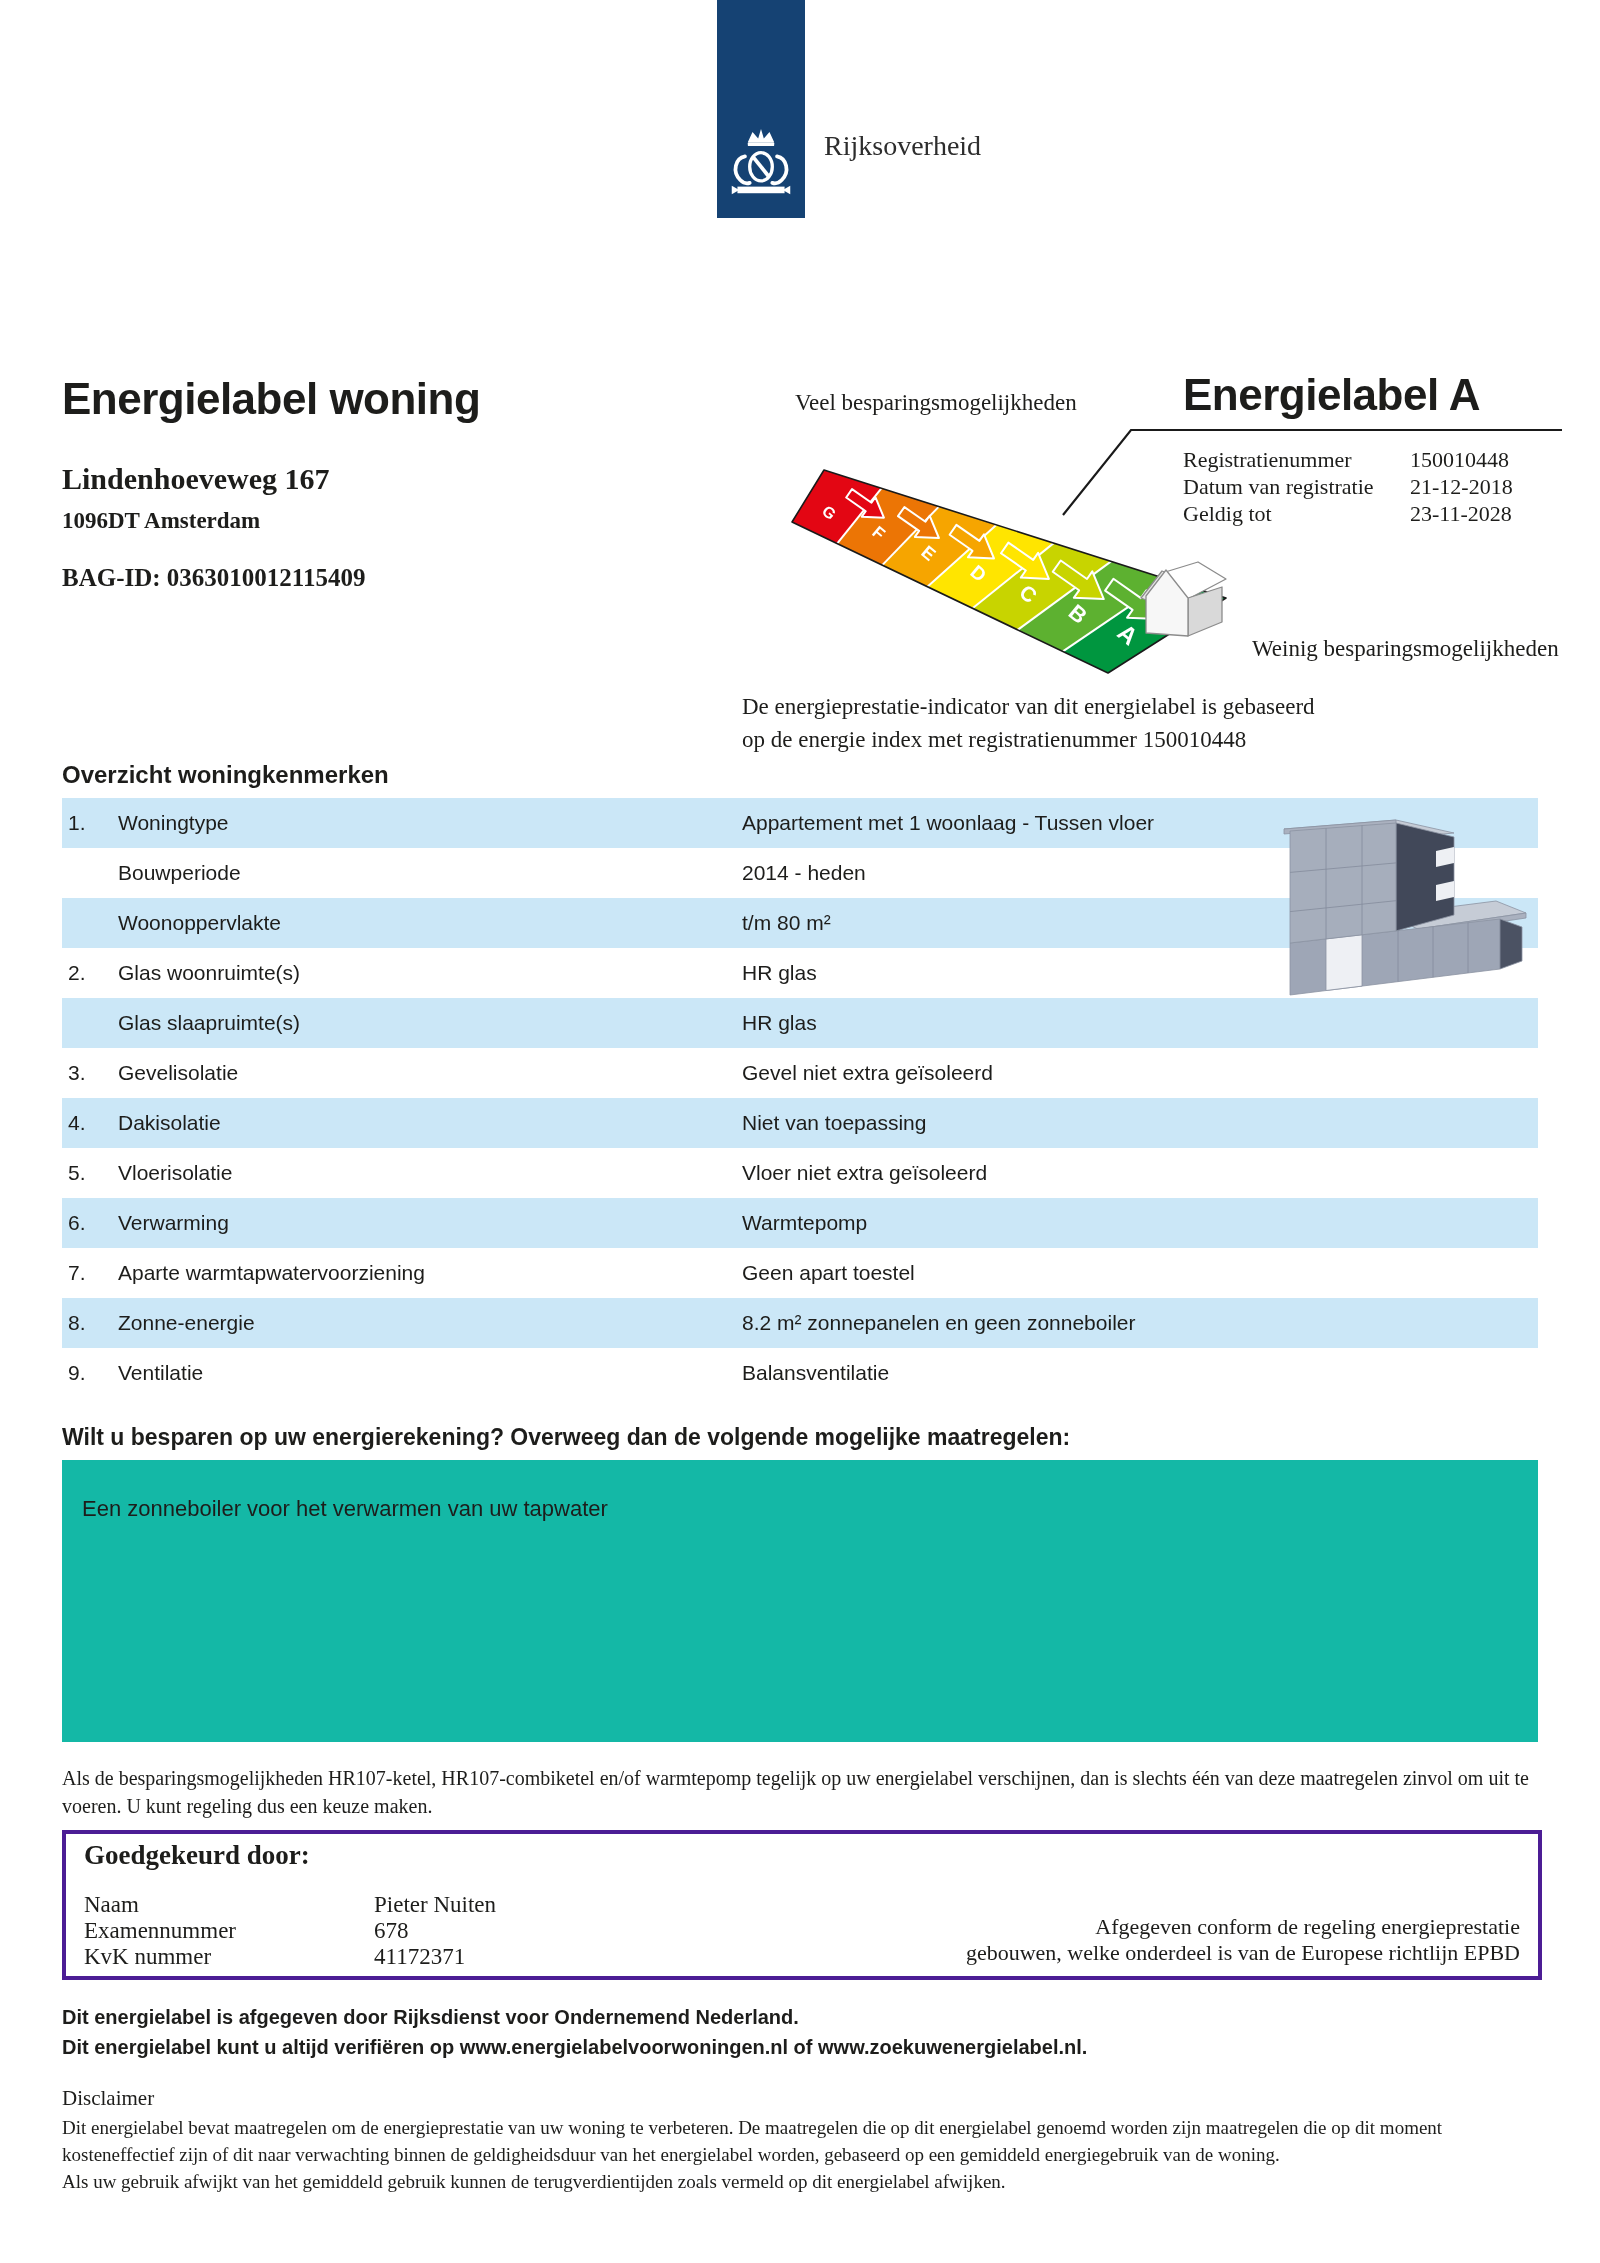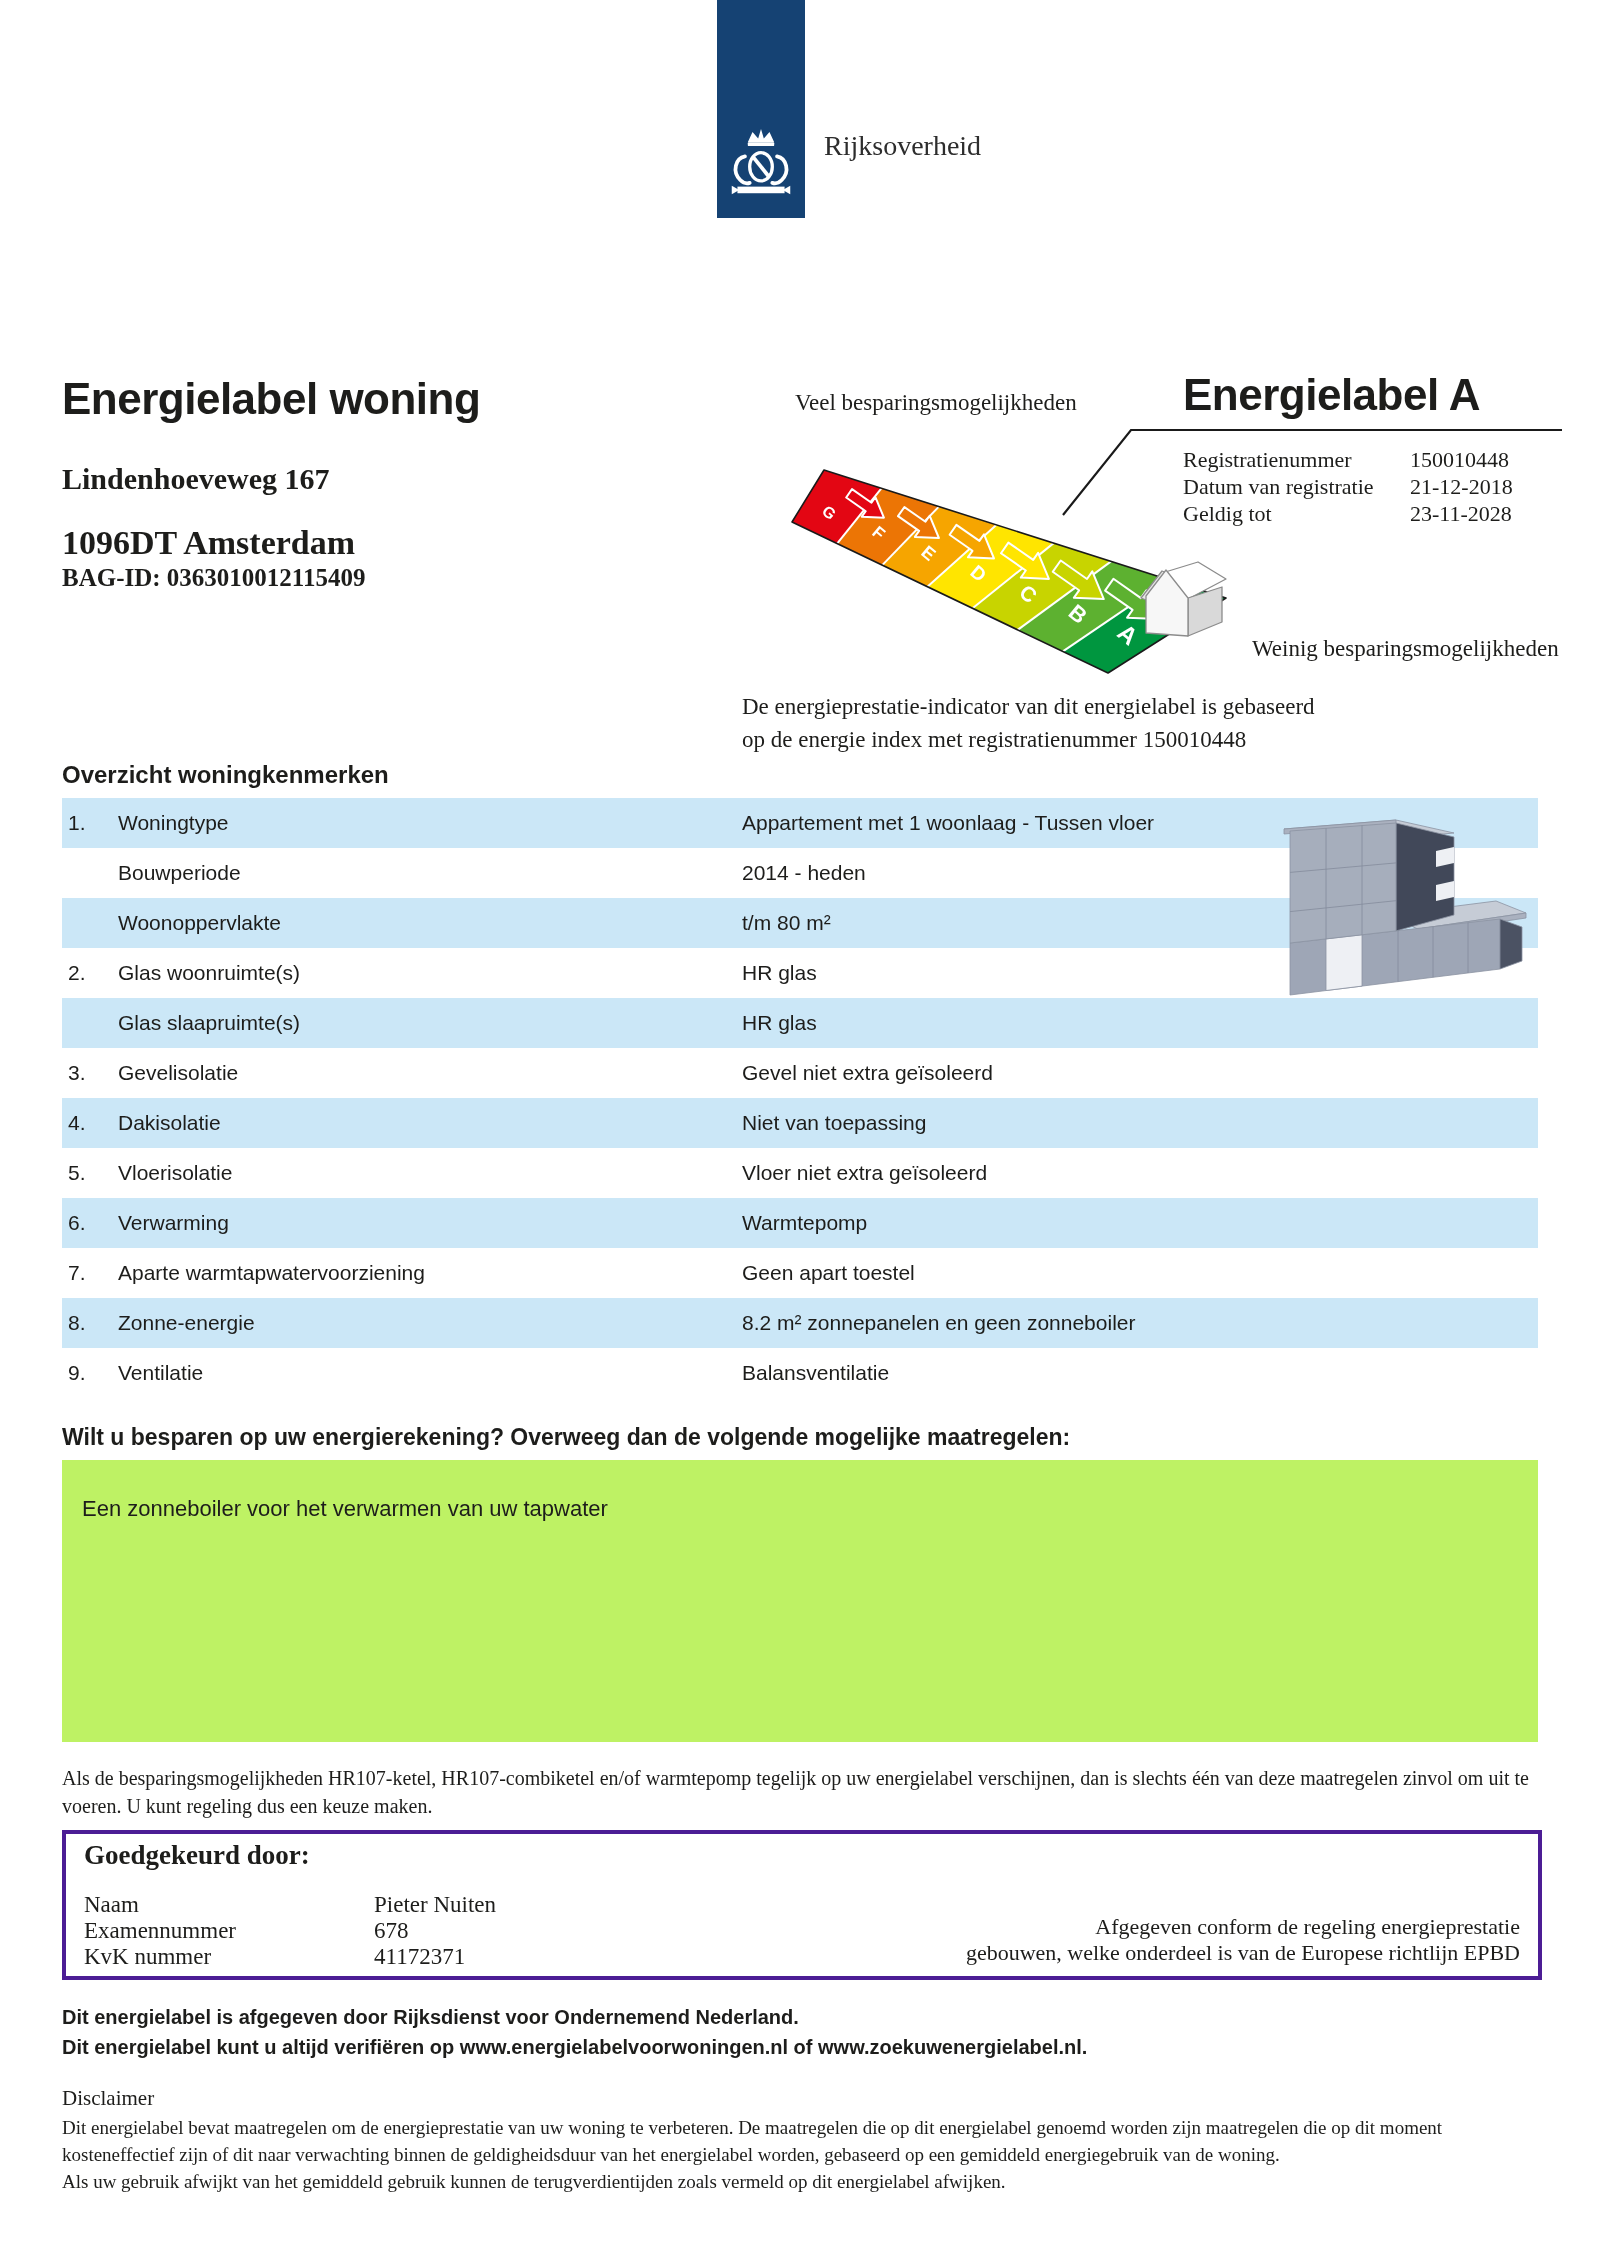--- a/index.html
+++ b/index.html
@@ -11,21 +11,21 @@
   .b{font-weight:bold;}
   .nowrap{white-space:nowrap;}
 
   
   .banner{left:717px;top:0;width:88px;height:218px;background:#154273;}
   .logo-text{left:824px;top:130px;font-size:28px;color:#2d2d2d;}
 
   
   .doc-title{left:62px;top:374px;font-size:44px;letter-spacing:-0.5px;}
   .addr1{left:62px;top:462px;font-size:30px;}
-  .addr2{left:62px;top:508px;font-size:34px;margin-top:16px;}
+  .addr2{left:62px;top:508px;font-size:23px;}
   .bagid{left:62px;top:564px;font-size:25px;}
 
   
   .veel{left:795px;top:390px;font-size:23px;}
   .weinig{left:1252px;top:636px;font-size:23px;}
   .elabel-title{left:1183px;top:370px;font-size:44px;letter-spacing:-0.5px;}
   .reg-block{left:1183px;top:446px;font-size:22px;line-height:27px;}
   .reg-label{display:inline-block;width:227px;}
   .basis{left:742px;top:690px;font-size:23px;line-height:33px;}
 
@@ -33,21 +33,21 @@
   .tbl-heading{left:62px;top:761px;font-size:24px;}
   .tbl{left:62px;top:798px;width:1476px;}
   .row{position:relative;width:1476px;height:50px;font-size:21px;}
   .row.blue{background:#cbe7f7;}
   .row .num{position:absolute;left:6px;top:0;line-height:50px;}
   .row .lbl{position:absolute;left:56px;top:0;line-height:50px;}
   .row .val{position:absolute;left:680px;top:0;line-height:50px;}
 
   
   .measures-heading{left:62px;top:1424px;font-size:23px;}
-  .measures-box{left:62px;top:1460px;width:1476px;height:282px;background:#bef264;}
+  .measures-box{left:62px;top:1460px;width:1476px;height:282px;background:#14b8a6;}
   .measure-item{position:absolute;left:20px;top:36px;font-size:22px;}
   .note{left:62px;top:1764px;font-size:20px;line-height:28px;}
 
   
   .approval{left:62px;top:1830px;width:1472px;height:142px;border:4px solid #4c1d95;}
   .approval-title{position:absolute;left:18px;top:6px;font-size:27px;}
   .fields{position:absolute;left:18px;top:58px;font-size:23px;line-height:26px;}
   .f-label{display:inline-block;width:290px;}
   .conformity{position:absolute;right:18px;bottom:10px;font-size:22px;line-height:26px;text-align:right;}
 

